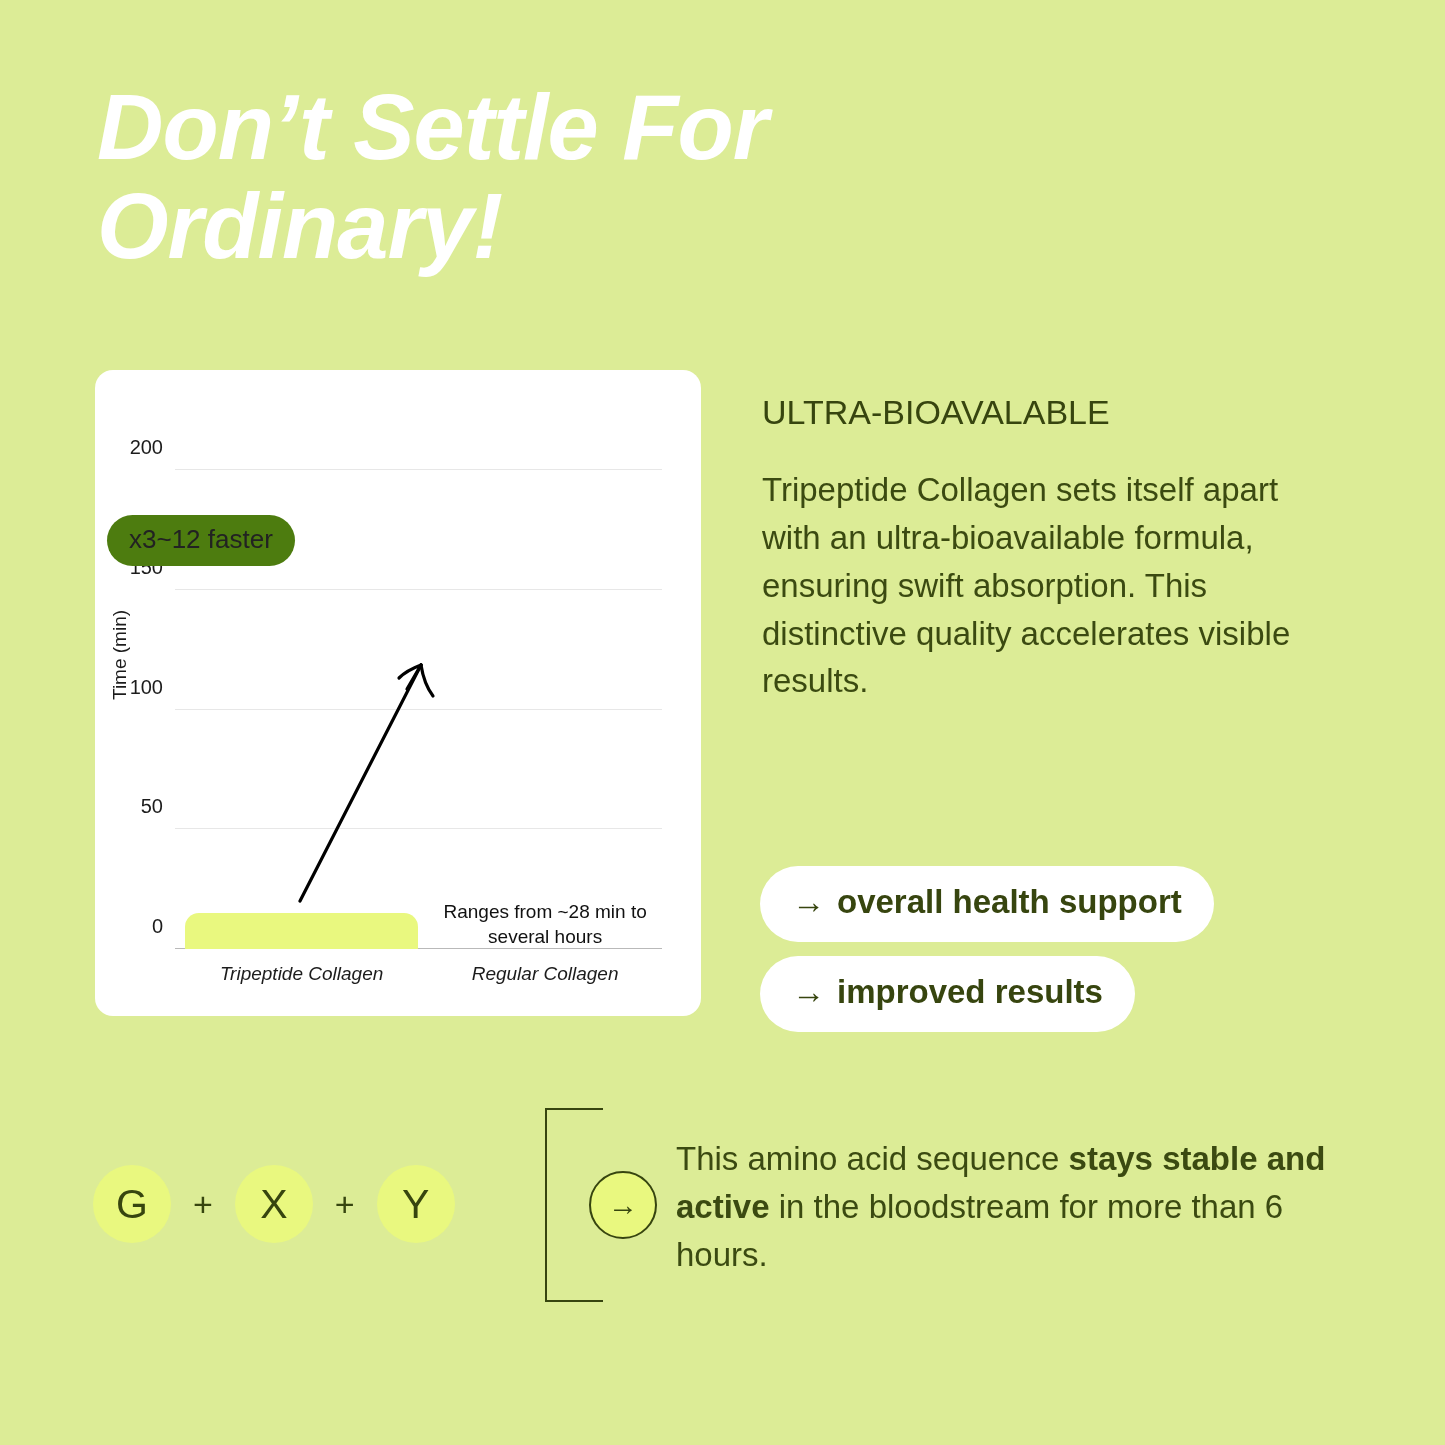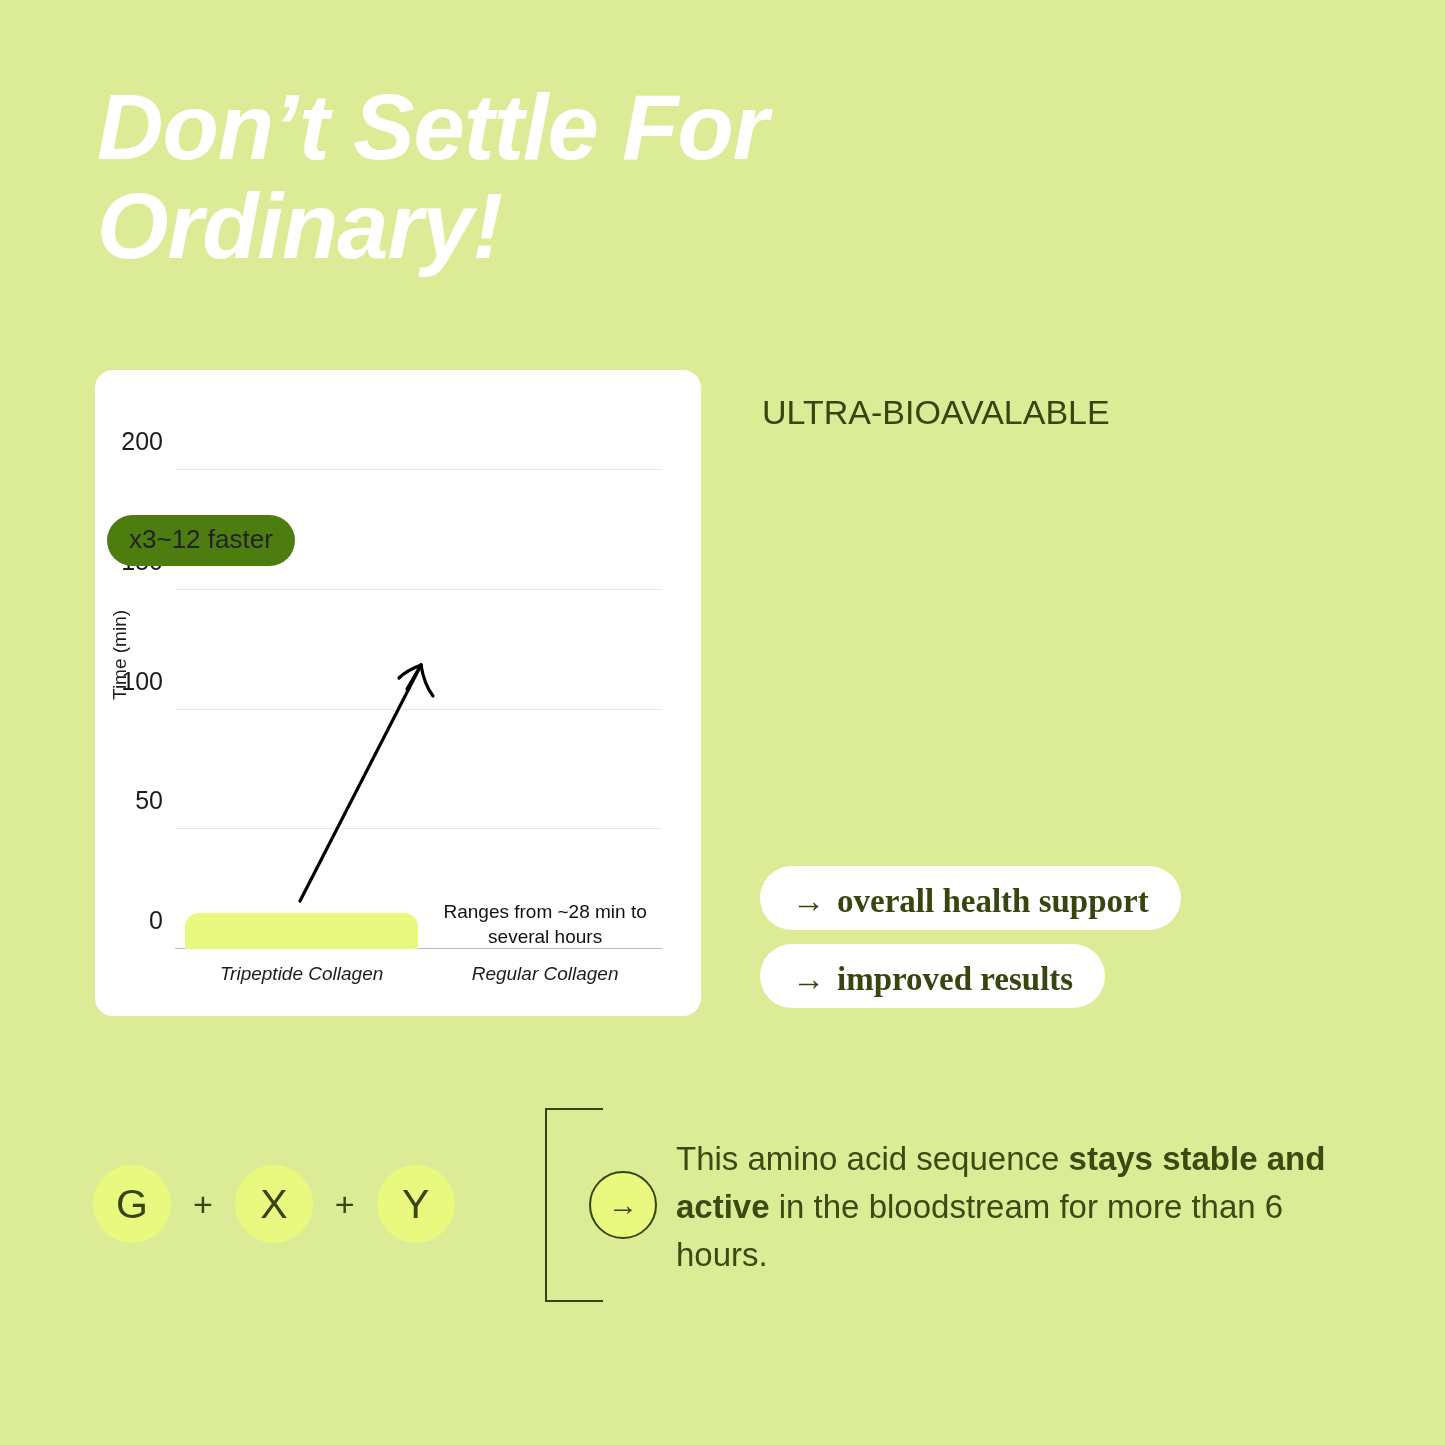--- a/index.html
+++ b/index.html
@@ -72,21 +72,21 @@
     bottom: 0;
     width: 100%;
     height: 1.5px;
     background: #b9b9b9;
   }
   .ytick {
     position: absolute;
     right: 100%;
     margin-right: 12px;
     transform: translateY(-50%);
-    font-size: 25px;
+    font-size: 20px;
     color: #1c1c1c;
     white-space: nowrap;
   }
   .ylabel {
     position: absolute;
     left: 14px;
     top: 330px;
     transform: rotate(-90deg);
     transform-origin: left top;
     font-size: 19px;
@@ -195,25 +195,24 @@
     left: 760px;
     top: 866px;
     width: 580px;
   }
   .pill {
     background: #ffffff;
     border-radius: 40px;
     color: #37450f;
     font-size: 33px;
     font-weight: bold;
-    padding: 17px 32px 10px;
+    padding: 17px 32px 21px;
     display: inline-block;
     margin-bottom: 14px;
     white-space: nowrap;
-    font-family: Liberation Serif, serif;
   }
   .pill .arrow-glyph { margin-right: 12px; }
 
   
   .aa-row {
     position: absolute;
     left: 93px;
     top: 1165px;
     display: flex;
     align-items: center;
@@ -312,20 +311,21 @@
       <path d="M246 195 C248 208, 252 218, 258 226" stroke="#000000" stroke-width="3.2" fill="none" stroke-linecap="round"></path>
       <path d="M246 195 C238 198, 230 202, 224 208" stroke="#000000" stroke-width="3.2" fill="none" stroke-linecap="round"></path>
     </svg>
   </div>
 
   <div class="speed-badge">x3~12 faster</div>
 </div>
 
 <div class="right-col">
   <h2 class="kicker">ULTRA-BIOAVALABLE</h2>
+  <p class="body-copy">Tripeptide Collagen sets itself apart with an ultra-bioavailable formula, ensuring swift absorption. This distinctive quality accelerates visible results.</p>
 </div>
 
 <div class="pill-list">
   <div class="pill">
     <span class="arrow-glyph">→</span><span>overall health support</span>
   </div>
   <br>
   <div class="pill">
     <span class="arrow-glyph">→</span><span>improved results</span>
   </div>

